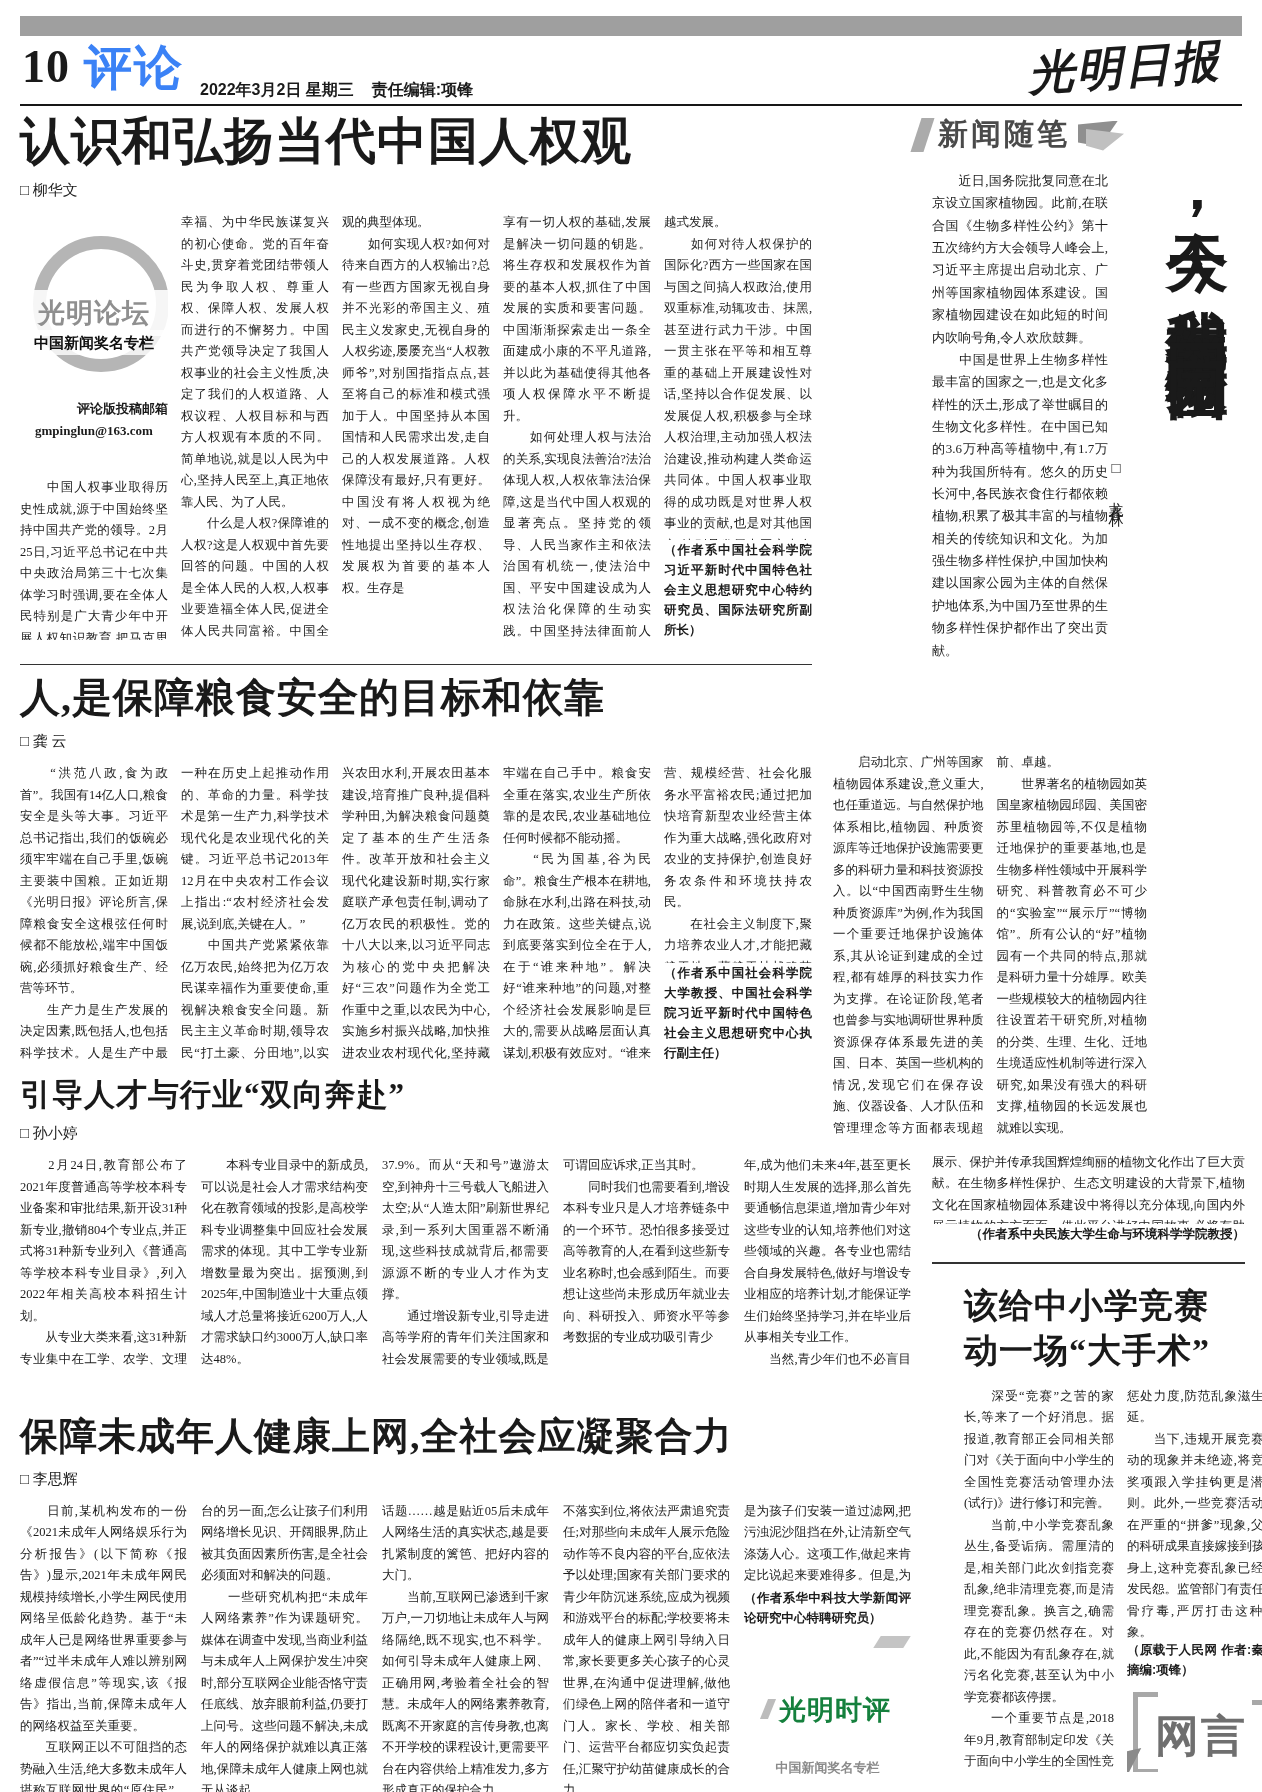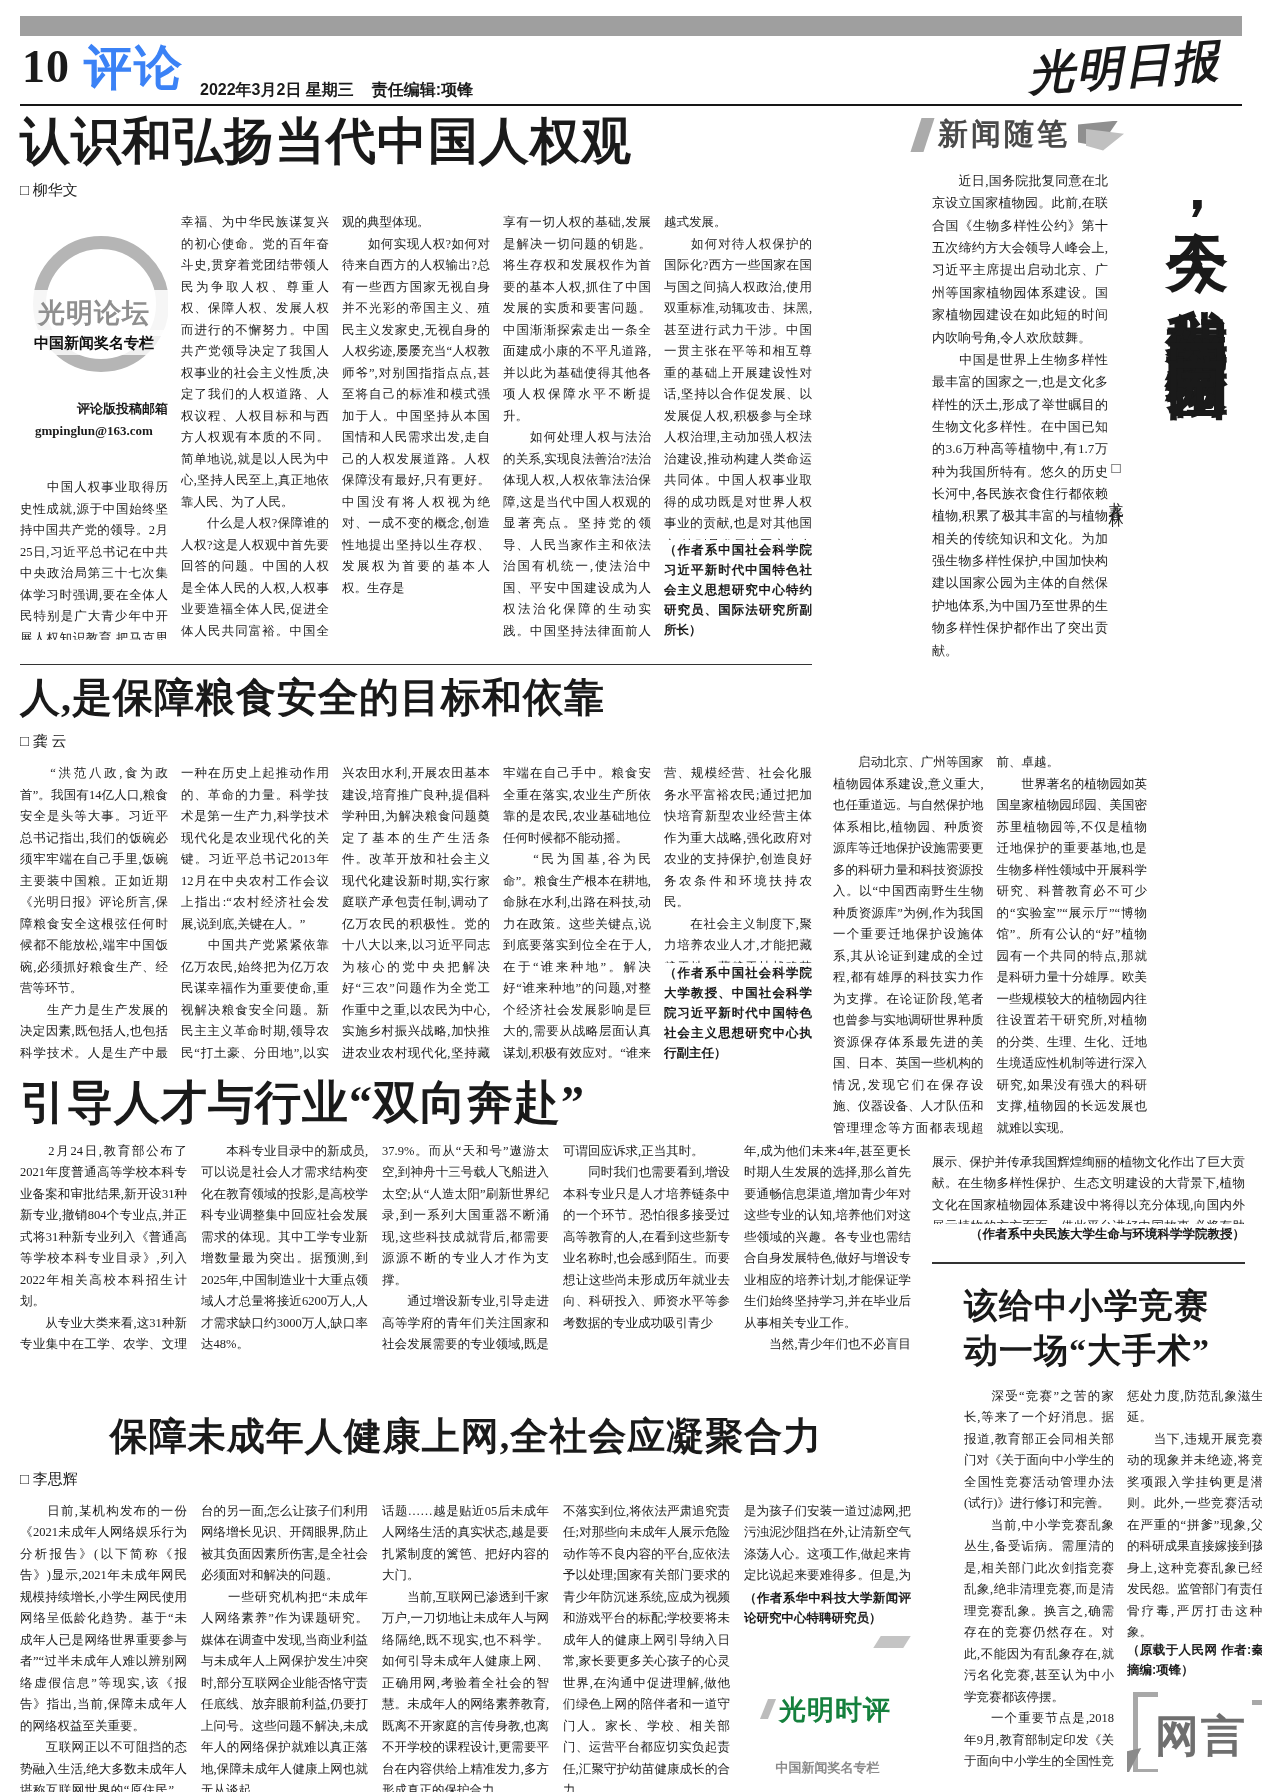--- a/index.html
+++ b/index.html
@@ -41,26 +41,26 @@
   .forummail1{position:absolute;top:164px;width:100%;text-align:right;font-size:13px;font-weight:bold;}
   .forummail2{position:absolute;top:186px;width:100%;text-align:center;font-size:13px;font-weight:bold;}
   .rule-a1{left:20px;top:664px;width:792px;}
   
   .art2{left:20px;top:676px;width:792px;}
   .art2 .a-title{font-size:40px;}
   .art2 .cols{height:300px;column-gap:13px;}
   .art2 .col{width:148px;}
   
   .art3{left:20px;top:1078px;width:892px;}
-  .art3 .a-title{font-size:46px;}
+  .art3 .a-title{font-size:31px;}
   .art3 .cols{height:212px;column-gap:14px;}
   .art3 .col{width:167px;}
   
   .art4{left:20px;top:1416px;width:892px;}
-  .art4 .a-title{font-size:38px;text-align:center;}
+  .art4 .a-title{font-size:38px;}
   .art4 .cols{height:300px;column-gap:14px;}
   .art4 .col{width:167px;}
   .lastcol{display:flex;flex-direction:column;}
   .lastcol .flowtext{flex:1;overflow:hidden;}
   
   .gmsp{position:relative;margin-top:8px;text-align:center;padding-top:8px;}
   .gmsp-corner{position:absolute;right:4px;top:0;width:30px;height:12px;background:#c4c4c4;transform:skewX(-32deg);}
   .gmsp-title{font-size:27px;font-weight:700;color:#15803d;letter-spacing:1px;
               font-family:"Liberation Sans","DejaVu Sans",sans-serif;text-align:center;}
   .gmsp-slash{display:inline-block;width:8px;height:20px;background:#bcbcbc;transform:skewX(-22deg);margin-right:7px;}
@@ -161,20 +161,21 @@
       <div class="col lastcol">
         <div class="flowtext" style="white-space:pre-line;">营、规模经营、社会化服务水平富裕农民;通过把加快培育新型农业经营主体作为重大战略,强化政府对农业的支持保护,创造良好务农条件和环境扶持农民。
 　　在社会主义制度下,聚力培养农业人才,才能把藏粮于地、藏粮于技战略落到实处,才能让农业经营有效益,让农业成为有奔头的产业,让农民成为有体面的职业,让农村成为安居乐业的美丽家园,推动农业全面升级、农村全面进步、农民全面发展。</div>
         <div class="note">（作者系中国社会科学院大学教授、中国社会科学院习近平新时代中国特色社会主义思想研究中心执行副主任）</div>
       </div>
     </div>
   </div>
 
   <div class="abs art3">
     <div class="a-title">引导人才与行业“双向奔赴”</div>
+    <div class="byline">□ 孙小婷</div>
     <div class="cols">
       <div class="col">　　2月24日,教育部公布了2021年度普通高等学校本科专业备案和审批结果,新开设31种新专业,撤销804个专业点,并正式将31种新专业列入《普通高等学校本科专业目录》,列入2022年相关高校本科招生计划。
 　　从专业大类来看,这31种新专业集中在工学、农学、文理等门类。据介绍,教育部在本科专业设置调整工作中,支持高校主动服务国家战略、区域经济社会和产业发展需要,推进新工科、新医科、新农科、新文科建设,增设文理、理工、医工等交叉融合的新专业。</div>
       <div class="col">　　本科专业目录中的新成员,可以说是社会人才需求结构变化在教育领域的投影,是高校学科专业调整集中回应社会发展需求的体现。其中工学专业新增数量最为突出。据预测,到2025年,中国制造业十大重点领域人才总量将接近6200万人,人才需求缺口约3000万人,缺口率达48%。
 　　增设工学专业,已呈现一个长期趋势。据统计,2013年至2018年工学类净增专业数量超过排名2至4位的管理学、艺术学、文学三类专业的总和,占新增专业总量的</div>
       <div class="col">37.9%。而从“天和号”遨游太空,到神舟十三号载人飞船进入太空;从“人造太阳”刷新世界纪录,到一系列大国重器不断涌现,这些科技成就背后,都需要源源不断的专业人才作为支撑。
 　　通过增设新专业,引导走进高等学府的青年们关注国家和社会发展需要的专业领域,既是为国家全面推进实施国家发展战略储备人才,也是满足学生个体发展的需要,使得大学生们在迈出个人发展的步伐时,能与国家前进的方向和节奏保持一致。</div>
       <div class="col">可谓回应诉求,正当其时。
 　　同时我们也需要看到,增设本科专业只是人才培养链条中的一个环节。恐怕很多接受过高等教育的人,在看到这些新专业名称时,也会感到陌生。而要想让这些尚未形成历年就业去向、科研投入、师资水平等参考数据的专业成功吸引青少</div>
       <div class="col">年,成为他们未来4年,甚至更长时期人生发展的选择,那么首先要通畅信息渠道,增加青少年对这些专业的认知,培养他们对这些领域的兴趣。各专业也需结合自身发展特色,做好与增设专业相应的培养计划,才能保证学生们始终坚持学习,并在毕业后从事相关专业工作。

